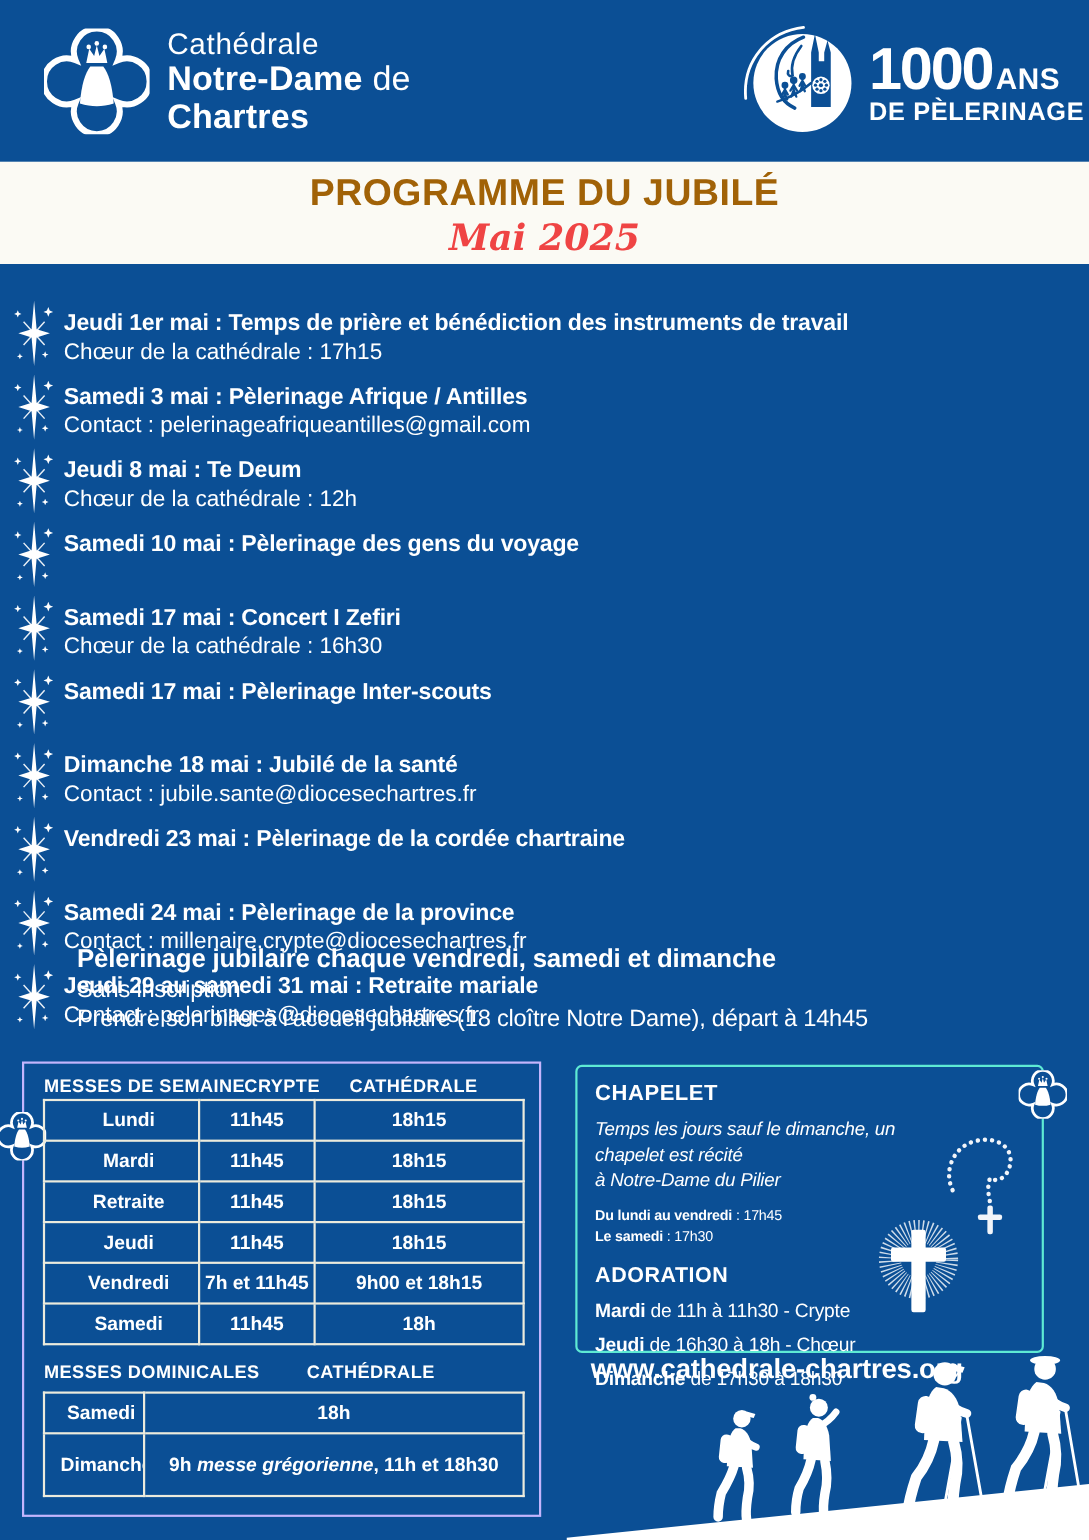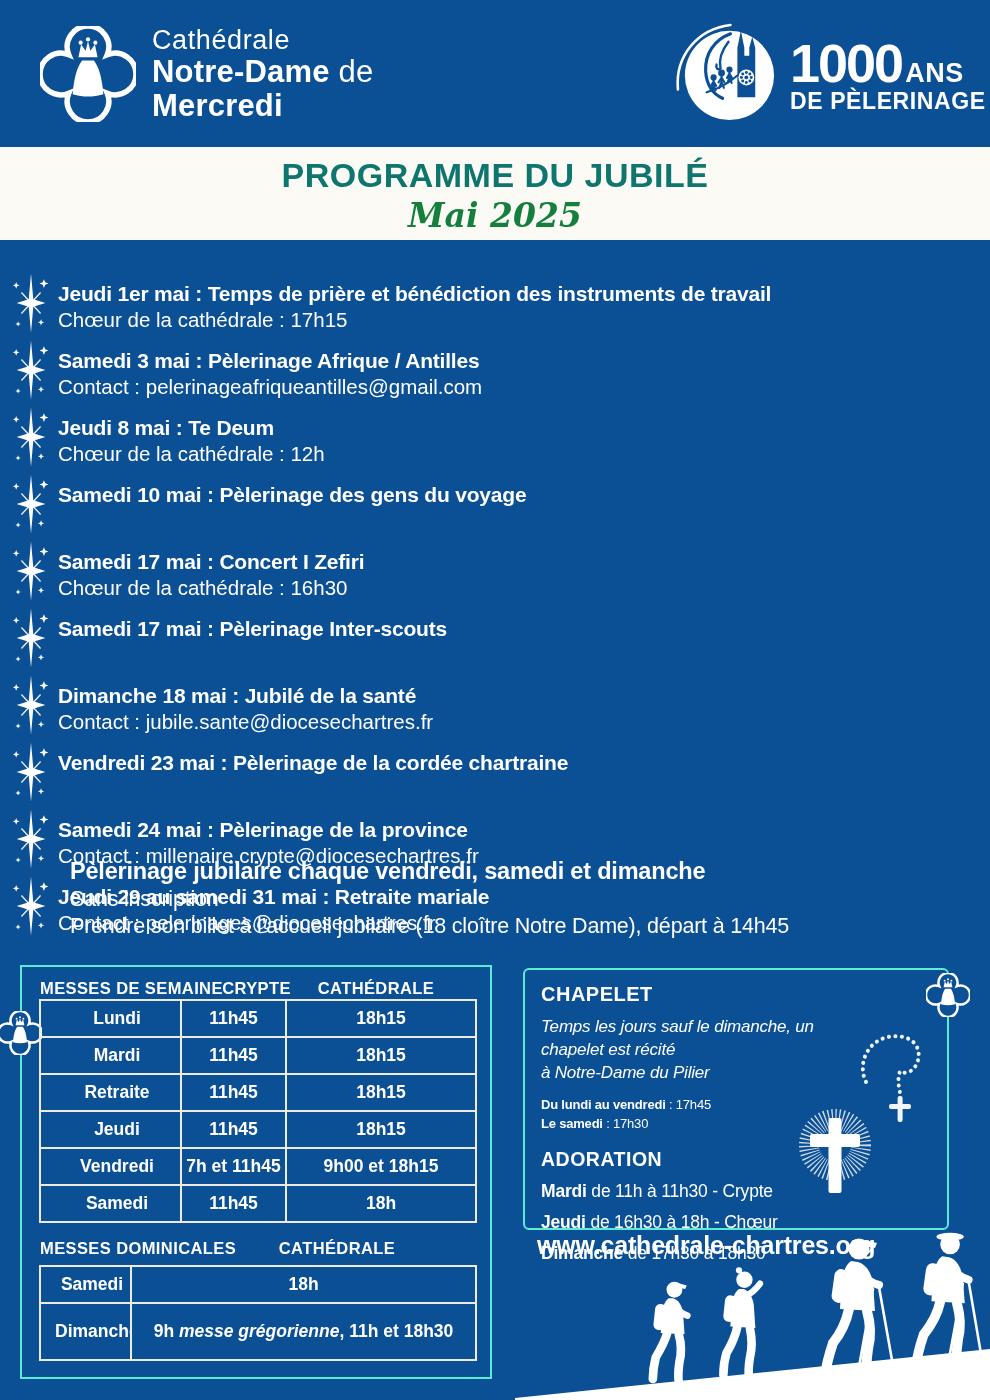--- a/index.html
+++ b/index.html
@@ -23,42 +23,42 @@
   .mil{width:114px;height:114px;}
   .mil-line{fill:none;stroke:#0b4f95;stroke-linecap:round;}
   .mil-text{margin-top:4px;}
   .mil-row{display:flex;align-items:baseline;}
   .mil-num{font-size:54px;font-weight:700;letter-spacing:-2px;line-height:1;}
   .mil-ans{font-size:27px;font-weight:700;margin-left:3px;letter-spacing:.5px;}
   .mil-sub{font-size:23px;font-weight:700;letter-spacing:.6px;margin-top:-2px;}
 
   
   .banner{position:absolute;left:0;top:147px;width:990px;height:93px;background:#fbfaf4;text-align:center;}
-  .banner-title{padding-top:9px;font-size:34px;font-weight:700;color:#0f766e;letter-spacing:.5px;}
+  .banner-title{padding-top:9px;font-size:34px;font-weight:700;color:#a16207;letter-spacing:.5px;}
   .banner-sub{font-family:"DejaVu Serif","Liberation Serif",serif;font-style:italic;font-weight:700;
-              font-size:33px;color:#15803d;margin-top:1px;}
+              font-size:33px;color:#ef4444;margin-top:1px;}
 
   
   .events{position:absolute;left:4px;top:280px;width:968px;}
   .event{display:flex;margin-bottom:12px;}
   .event-icon{flex:0 0 54px;display:flex;justify-content:center;margin-top:-7px;}
   .sp{width:44px;height:62px;}
   .sp-fill{fill:#ffffff;}
   .sp-ln{fill:none;stroke:#ffffff;stroke-width:1.4;opacity:.9;}
   .event-title{font-size:21px;font-weight:700;line-height:27px;letter-spacing:-.2px;}
   .event-detail{font-size:20.5px;font-weight:400;line-height:26px;}
   .event-detail:empty{display:none;}
 
   
   .jubilee{position:absolute;left:70px;top:857px;width:890px;}
   .jub-title{font-size:23.5px;font-weight:700;line-height:29px;letter-spacing:-.2px;}
   .jub-line{font-size:21.5px;font-weight:400;line-height:27px;letter-spacing:-.2px;}
 
   
-  .masses-box{position:absolute;left:20px;top:965px;width:468px;height:410px;border:2px solid #5eead4;}
+  .masses-box{position:absolute;left:20px;top:965px;width:468px;height:410px;border:2px solid #c4b5fd;}
   .masses-qf{position:absolute;left:-24px;top:44px;}
   .mass-head{position:absolute;font-weight:700;font-size:16.5px;letter-spacing:.4px;white-space:nowrap;}
   .mh1{left:18px;top:12px;}
   .mh2{left:158px;top:12px;width:105px;text-align:center;padding-left:24px;}
   .mh3{left:263px;top:12px;width:182px;text-align:center;}
   .tbl{position:absolute;left:17px;border-collapse:collapse;table-layout:fixed;}
   .tbl-week{top:32px;width:436px;}
   .tbl td{border:2px solid #ecebdd;font-weight:700;font-size:17.5px;color:#fff;
           height:33px;text-align:center;overflow:hidden;}
   .td-day{text-align:center;padding-left:14px;}
@@ -120,21 +120,21 @@
     </defs>
   </svg>
 
   <div class="brand">
     <svg class="qf qf-big" viewBox="0 0 60 60">
         <use href="#quat"></use>
       </svg>
     <div class="brand-text">
       <div class="brand-l1">Cathédrale</div>
       <div class="brand-l2"><span>Notre-Dame</span><span class="brand-de"> de</span></div>
-      <div class="brand-l3">Mercredi</div>
+      <div class="brand-l3">Chartres</div>
     </div>
   </div>
 
   <div class="mil-wrap">
     <svg class="mil" viewBox="0 0 115 115">
       <path d="M10 74 C7 40 30 13 63 9" fill="none" stroke="#ffffff" stroke-width="2.6" stroke-linecap="round"></path>
       <circle cx="62" cy="60" r="45" fill="#ffffff"></circle>
       <path fill="#0b4f95" d="M70 32 L73.5 15 L77 32 L77 40 L82 40 L82 32 L85 21 L88 32 L88 82 L70 82 Z"></path>
       <circle cx="79" cy="62" r="8" fill="#ffffff"></circle>
       <g fill="#0b4f95">

